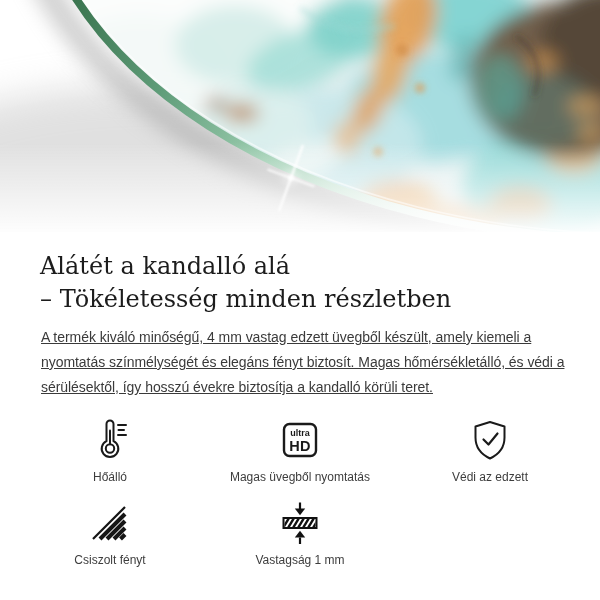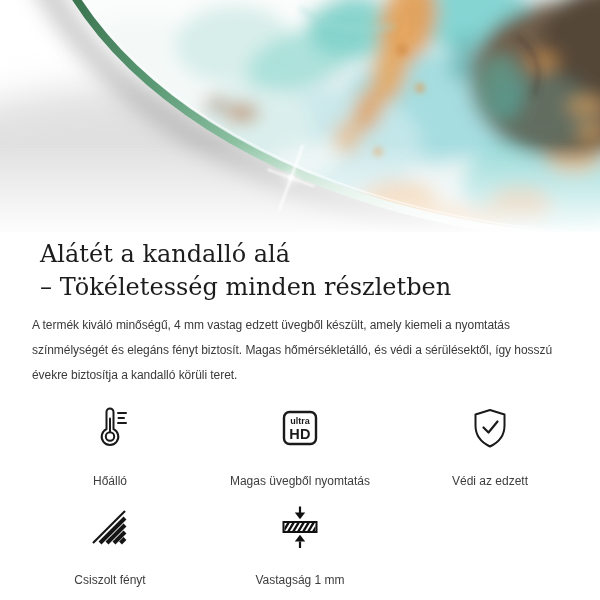--- a/index.html
+++ b/index.html
@@ -3,35 +3,35 @@
 <meta charset="utf-8">
 <style>
   html,body{margin:0;padding:0;background:#fff;}
   .page{
     position:relative;width:600px;height:600px;background:#ffffff;overflow:hidden;
     font-family:"Liberation Sans",sans-serif;color:#3b3b3b;
   }
   .hero{position:relative;width:600px;height:232px;display:block;}
   .hero svg{display:block;}
   .headline{
-    margin:6px 40px 0 40px;
+    margin:18px 40px 0 40px;
     font-family:"DejaVu Serif","Liberation Serif",serif;
     font-weight:400;font-size:24px;line-height:33px;color:#1c1c1c;
   }
   .headline span{display:block;}
   .description{
-    margin:9px 30px 0 32px;width:532px;
-    font-size:12px;line-height:25px;color:#3a3a3a;letter-spacing:-0.05px;
+    margin:9px 30px 0 41px;width:532px;
+    font-size:14px;line-height:25px;color:#3a3a3a;letter-spacing:-0.05px;text-decoration:underline;
   }
   .features{
     margin:16px 20px 0 20px;
     display:grid;grid-template-columns:180px 200px 180px;
     row-gap:14px;justify-items:center;text-align:center;
   }
-  .feature{display:flex;flex-direction:column;align-items:center;gap:16px;}
+  .feature{display:flex;flex-direction:column;align-items:center;}
   .feature .ficon{height:47px;display:flex;align-items:center;justify-content:center;}
   .feature .flabel{margin-top:7px;font-size:12px;color:#3d3d3d;line-height:15px;}
   .ficon svg{display:block;}
 </style>
 </head>
 <body>
 
 <div class="page">
 
   <div class="hero">

